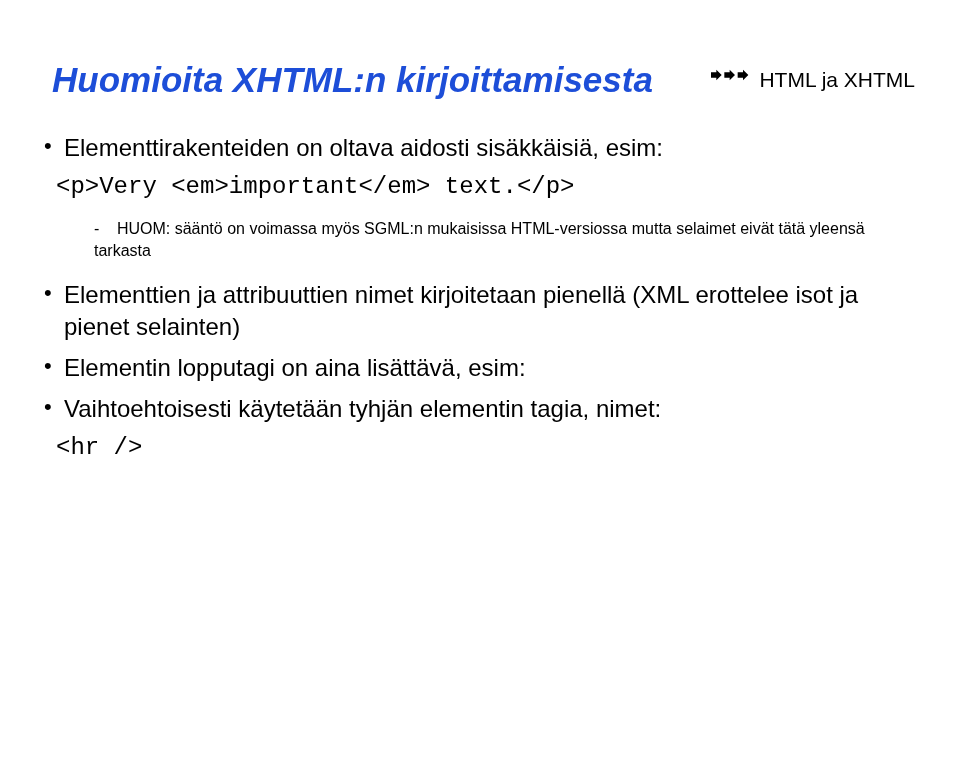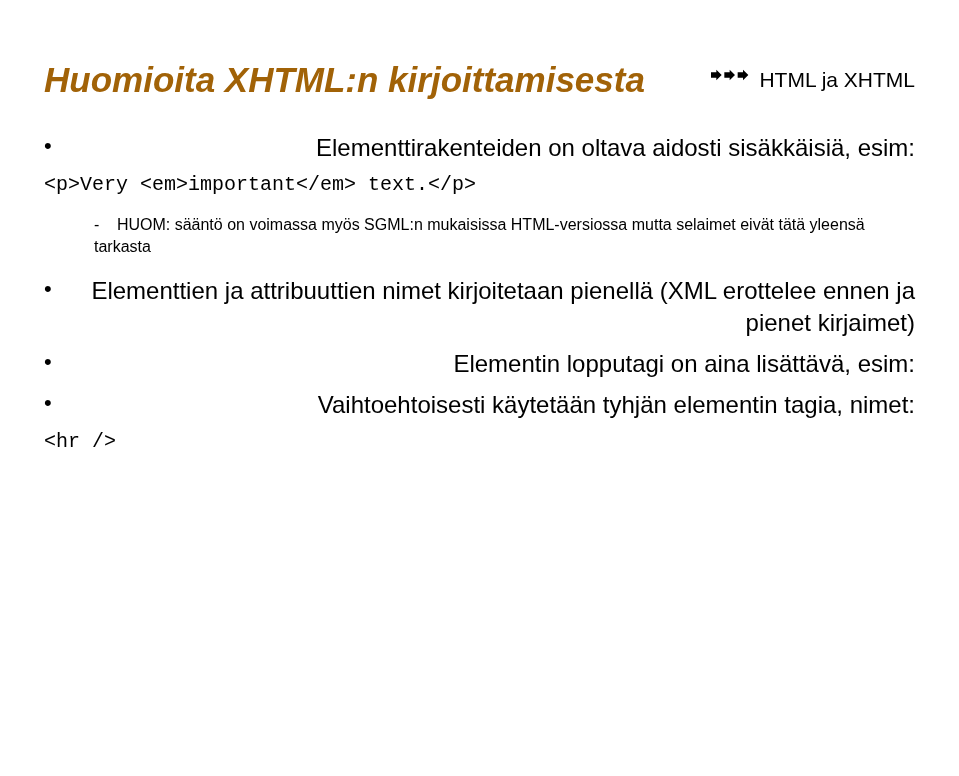--- a/index.html
+++ b/index.html
@@ -34,47 +34,46 @@
     margin-right: 2px;
   }
   .header-text {
     font-size: 21px;
   }
   h1.title {
     font-family: Arial, Helvetica, sans-serif;
     font-weight: bold;
     font-style: italic;
     font-size: 35px;
-    margin: 60px 0 32px 0;
-    color: #a16207;
+    margin: 60px 0 32px 8px;
+    color: #1d4ed8;
   }
   ul.bullets {
     list-style: none;
     padding-left: 0;
     margin: 0;
-    text-align: right;
   }
   ul.bullets > li {
     font-size: 24px;
     line-height: 1.3;
     margin-bottom: 10px;
     padding-left: 20px;
     position: relative;
   }
   ul.bullets > li::before {
     content: "•";
     position: absolute;
     left: 0;
     top: 0;
     font-size: 22px;
   }
   .code {
     font-family: "Courier New", Courier, monospace;
-    font-size: 20px;
-    margin: 8px 0 18px 0;
+    font-size: 24px;
+    margin: 8px 0 18px 12px;
     white-space: pre;
   }
   .sub {
     font-size: 16px;
     margin: 10px 0 18px 50px;
     line-height: 1.35;
   }
   .sub .dash {
     display: inline-block;
     width: 14px;
@@ -103,21 +102,21 @@
   <ul class="bullets">
     <li>Elementtirakenteiden on oltava aidosti sisäkkäisiä, esim:</li>
   </ul>
   <div class="code">&lt;p&gt;Very &lt;em&gt;important&lt;/em&gt; text.&lt;/p&gt;</div>
 
   <div class="sub">
     <span class="dash">-</span>&nbsp;&nbsp;<span>HUOM: sääntö on voimassa myös SGML:n mukaisissa HTML-versiossa mutta selaimet eivät tätä yleensä tarkasta</span>
   </div>
 
   <ul class="bullets">
-    <li>Elementtien ja attribuuttien nimet kirjoitetaan pienellä (XML erottelee ennen ja pienet kirjaimet)</li>
+    <li>Elementtien ja attribuuttien nimet kirjoitetaan pienellä (XML erottelee isot ja pienet selainten)</li>
     <li>Elementin lopputagi on aina lisättävä, esim:</li>
   </ul>
 
 
   <ul class="bullets">
     <li>Vaihtoehtoisesti käytetään tyhjän elementin tagia, nimet:</li>
   </ul>
 
   <div class="code">&lt;hr /&gt;</div>
 

